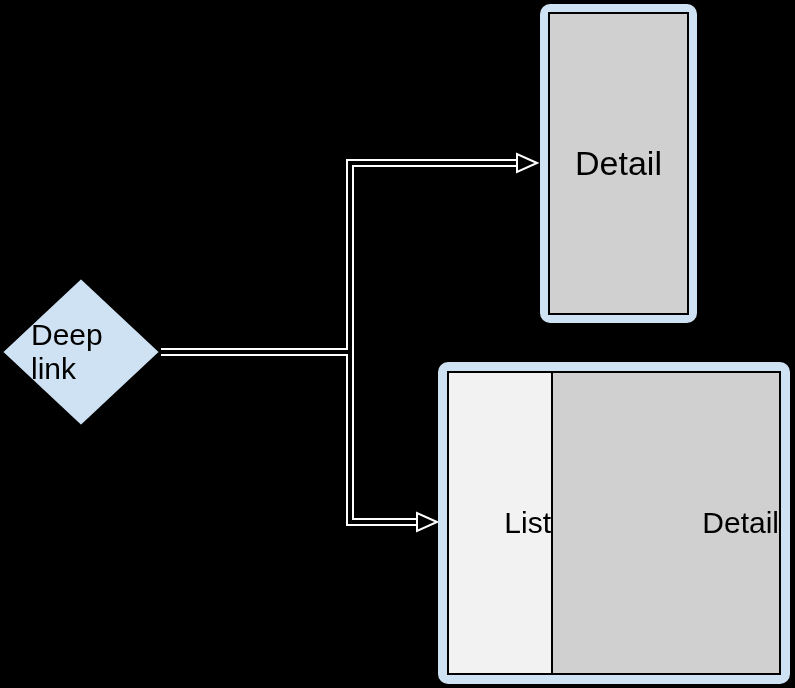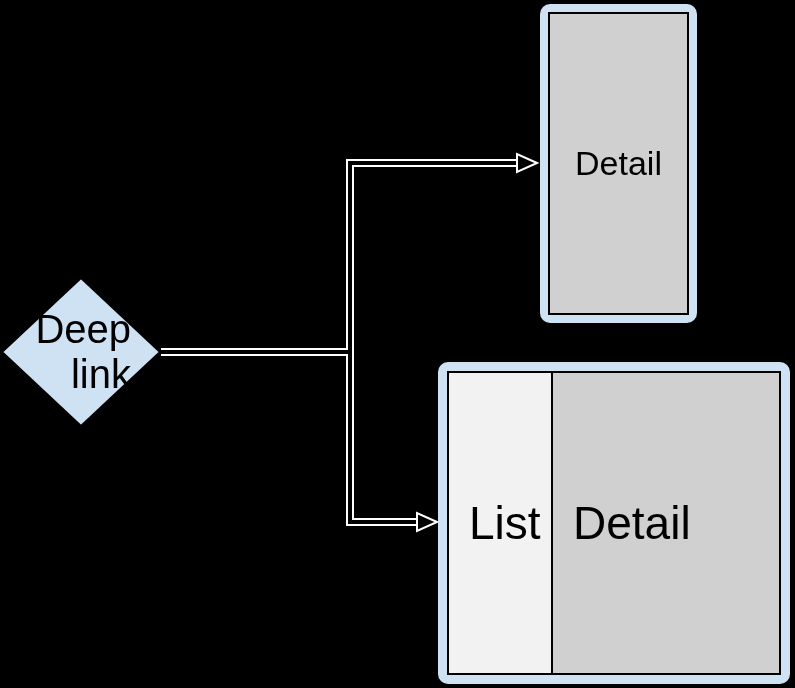--- a/index.html
+++ b/index.html
@@ -66,22 +66,22 @@
     fill: #cfe2f3;
     stroke: #000000;
     stroke-width: 2;
   }
   .diamond-label {
     position: absolute;
     inset: 0;
     display: flex;
     align-items: center;
     justify-content: center;
-    text-align: right;
-    font-size: 40px;
+    text-align: left;
+    font-size: 30px;
     line-height: 1.12;
     width: 100px;
     margin: 0 auto;
   }
 
   
   .card {
     position: absolute;
     background: #cfe2f3;
     border-radius: 10px;
@@ -112,22 +112,22 @@
   }
   .card-split .split {
     position: absolute;
     inset: 9px;
     border: 2px solid #000000;
     display: flex;
   }
   .pane {
     display: flex;
     align-items: center;
-    justify-content: flex-start;
-    font-size: 46px;
+    justify-content: flex-end;
+    font-size: 30px;
     padding-left: 20px;
   }
   .pane-list {
     width: 104px;
     background: #f2f2f2;
     border-right: 2px solid #000000;
   }
   .pane-detail-wide {
     flex: 1;
     background: #d0d0d0;

